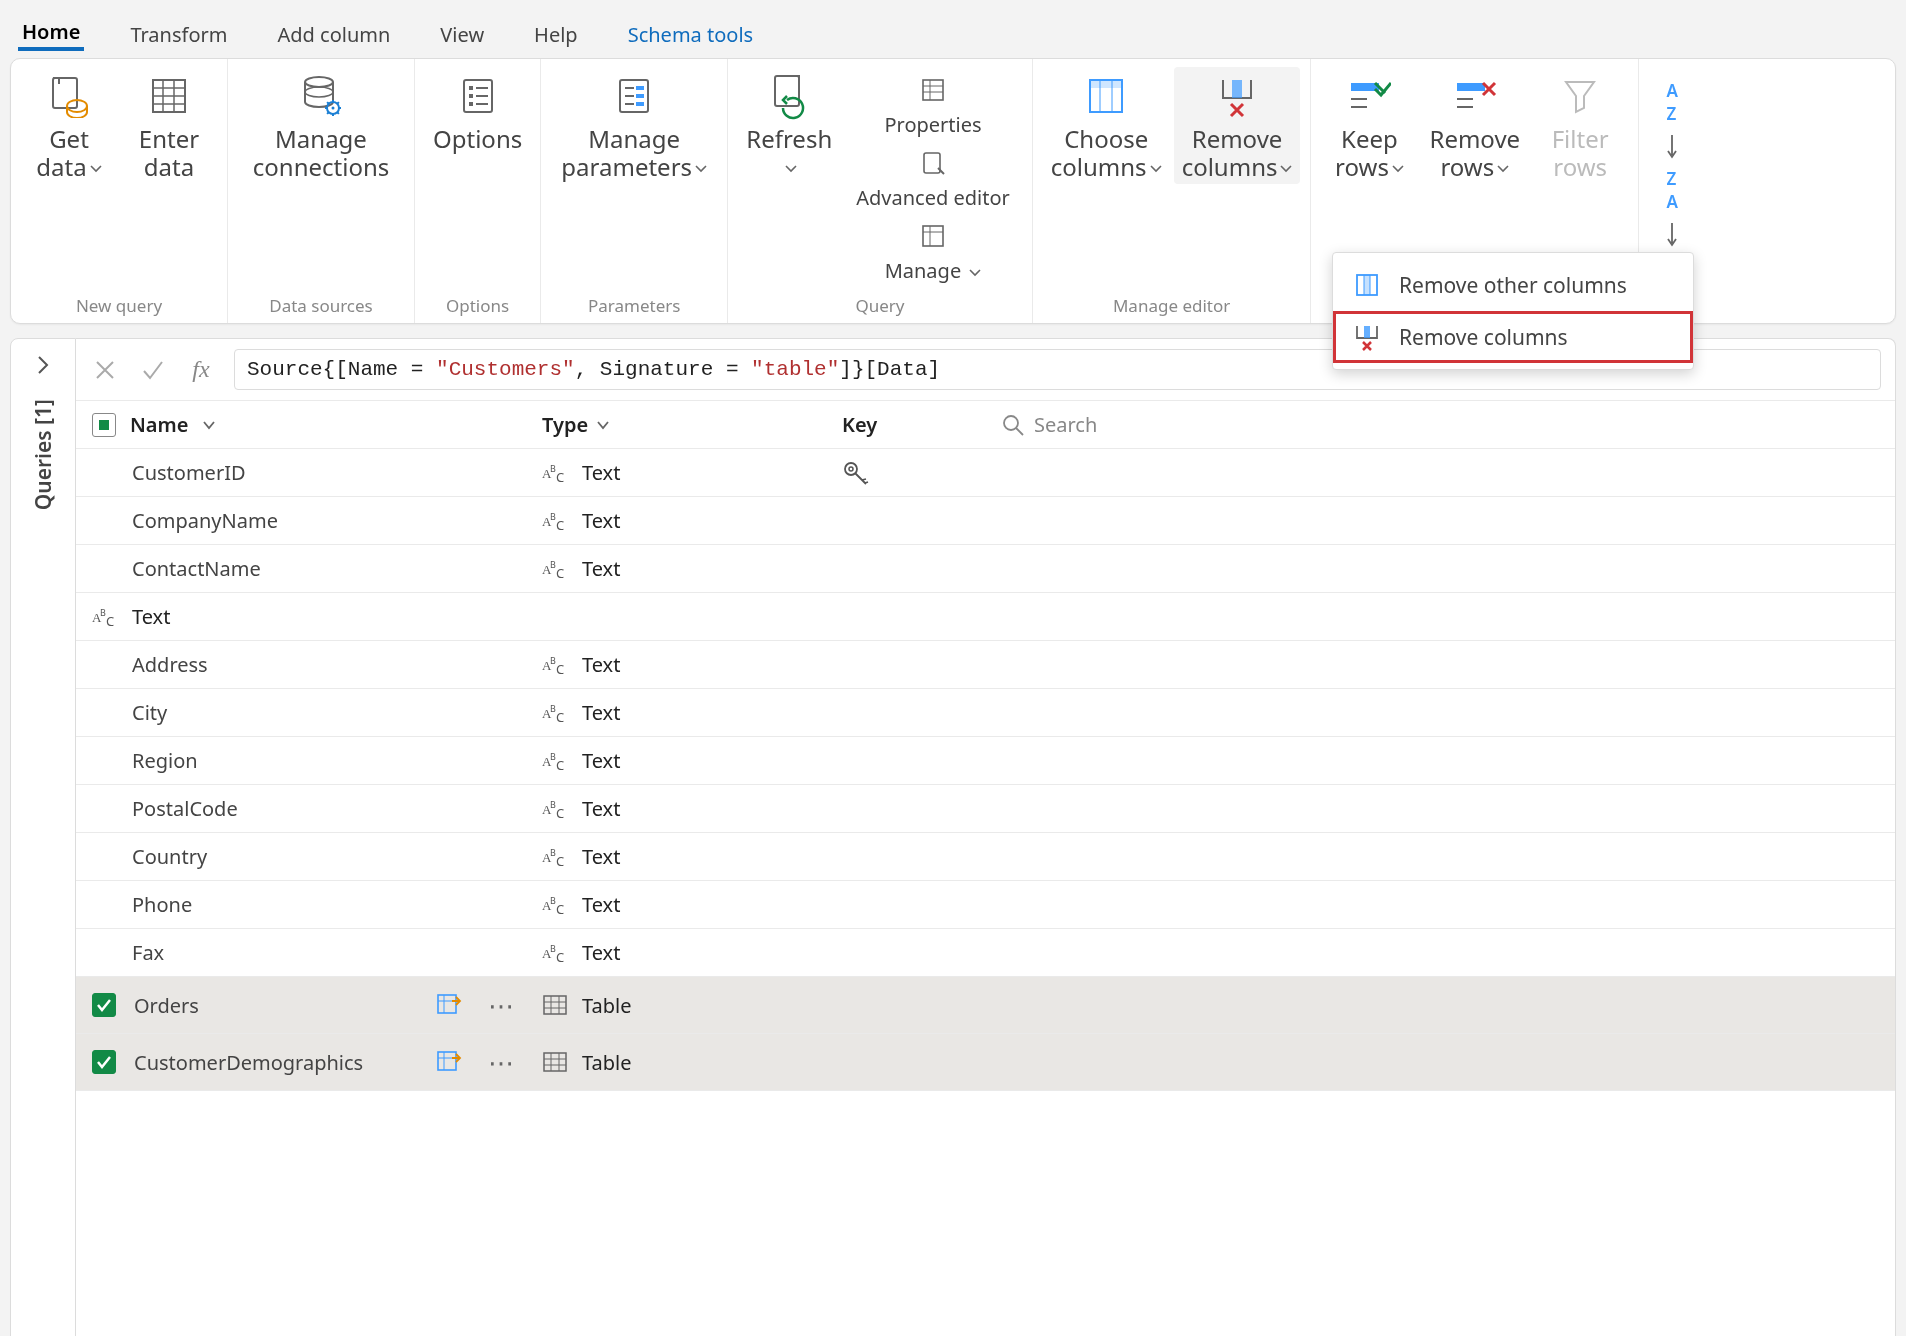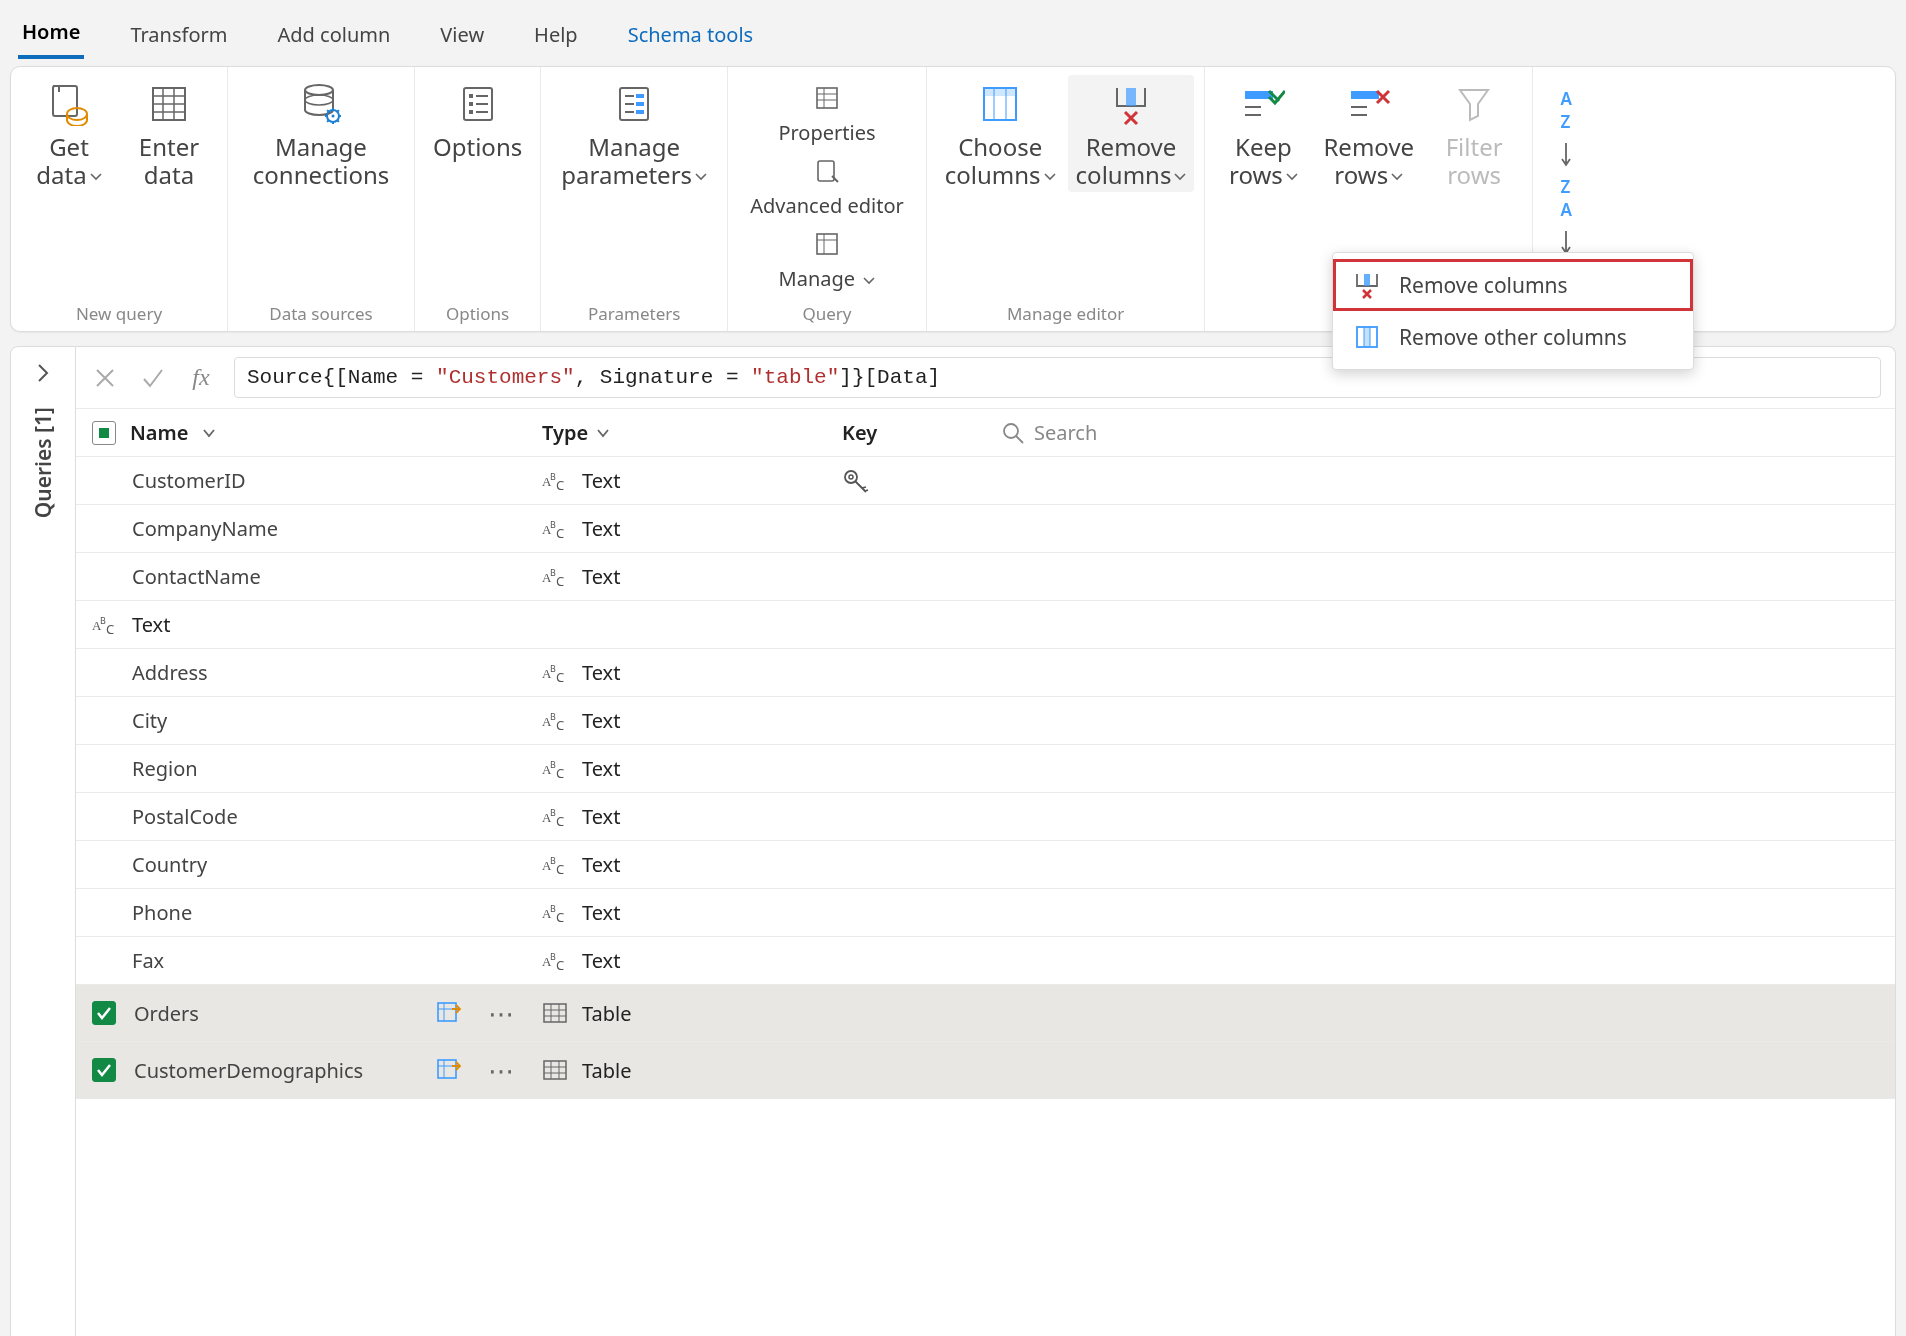--- a/index.html
+++ b/index.html
@@ -32,21 +32,21 @@
 }
 
 
 .tabs {
   display:flex;
   gap:42px;
   padding:10px 18px 0 18px;
   align-items:flex-end;
 }
 .tab{
-  padding:8px 4px 10px 4px;
+  padding:8px 4px 2px 4px;
   cursor:pointer;
   color:var(--muted);
 }
 .tab.selected{
   color:#000;
   font-weight:600;
   border-bottom:4px solid var(--selected-tab);
   margin-bottom:-1px;
 }
 .tab.link{
@@ -349,20 +349,33 @@
         <span class="lbl"><span>Manage<br>parameters</span><span class="caret"><svg width="12" height="8">
                 <path d="M1 1 L6 6 L11 1" stroke="#666" stroke-width="1.6" fill="none"></path>
               </svg></span></span>
       </div>
     </div>
     <div class="group-label">Parameters</div>
   </div>
 
   <div class="group">
     <div class="group-buttons">
+      <div class="rbtn">
+        <span class="icon-area">
+          <svg width="48" height="48" viewBox="0 0 48 48">
+              <rect x="10" y="4" width="24" height="30" rx="2" fill="none" stroke="#666" stroke-width="2"></rect>
+              <path d="M26 4 l8 0 l0 8" fill="none" stroke="#666" stroke-width="2"></path>
+              <path d="M18 36 a10 10 0 1 0 4-8" fill="none" stroke="#128a46" stroke-width="2.5"></path>
+              <path d="M22 24 l-4 4 l4 4" fill="none" stroke="#128a46" stroke-width="2.5"></path>
+            </svg>
+        </span>
+        <span class="lbl"><span>Refresh</span><br><span class="caret"><svg width="12" height="8">
+                <path d="M1 1 L6 6 L11 1" stroke="#666" stroke-width="1.6" fill="none"></path>
+              </svg></span></span>
+      </div>
       <div class="vsmall-list">
         <div class="srow">
           <span>
               <svg width="26" height="26" viewBox="0 0 26 26">
                 <rect x="3" y="3" width="20" height="20" fill="none" stroke="#666" stroke-width="1.6"></rect>
                 <line x1="3" y1="9" x2="23" y2="9" stroke="#666"></line>
                 <line x1="3" y1="15" x2="23" y2="15" stroke="#666"></line>
                 <line x1="10" y1="3" x2="10" y2="23" stroke="#666"></line>
               </svg>
             </span>
@@ -482,41 +495,41 @@
             </svg>
           </div>
       </div>
     </div>
     <div class="group-label">Sort</div>
   </div>
 
 </div>
 
 <div class="dropdown">
-  <div class="ditem highlight">
-    <span>
-      <svg width="28" height="28" viewBox="0 0 28 28">
-          <path d="M4 3 v12 h20 V3" fill="none" stroke="#666" stroke-width="1.8"></path>
-          <rect x="11" y="3" width="6" height="12" fill="#3e9bff" opacity="0.8"></rect>
-          <path d="M10 19 l8 8 M18 19 l-8 8" stroke="#d13438" stroke-width="2.5"></path>
-        </svg>
-    </span>
-    <span>Remove columns</span>
-  </div>
   <div class="ditem">
     <span>
       <svg width="28" height="28" viewBox="0 0 28 28">
           <rect x="4" y="4" width="20" height="20" fill="none" stroke="#3e9bff" stroke-width="1.8"></rect>
           <rect x="11" y="4" width="6" height="20" fill="#3e9bff" opacity="0.3"></rect>
           <line x1="11" y1="4" x2="11" y2="24" stroke="#3e9bff"></line>
           <line x1="17" y1="4" x2="17" y2="24" stroke="#3e9bff"></line>
         </svg>
     </span>
     <span>Remove other columns</span>
   </div>
+  <div class="ditem highlight">
+    <span>
+      <svg width="28" height="28" viewBox="0 0 28 28">
+          <path d="M4 3 v12 h20 V3" fill="none" stroke="#666" stroke-width="1.8"></path>
+          <rect x="11" y="3" width="6" height="12" fill="#3e9bff" opacity="0.8"></rect>
+          <path d="M10 19 l8 8 M18 19 l-8 8" stroke="#d13438" stroke-width="2.5"></path>
+        </svg>
+    </span>
+    <span>Remove columns</span>
+  </div>
 </div>
 
 <div class="work">
   <div class="side">
     <div class="chev">
       <svg width="18" height="20">
           <path d="M5 2 l8 8 l-8 8" stroke="#555" stroke-width="2" fill="none"></path>
         </svg>
     </div>
     <div class="vlabel">Queries [1]</div>

